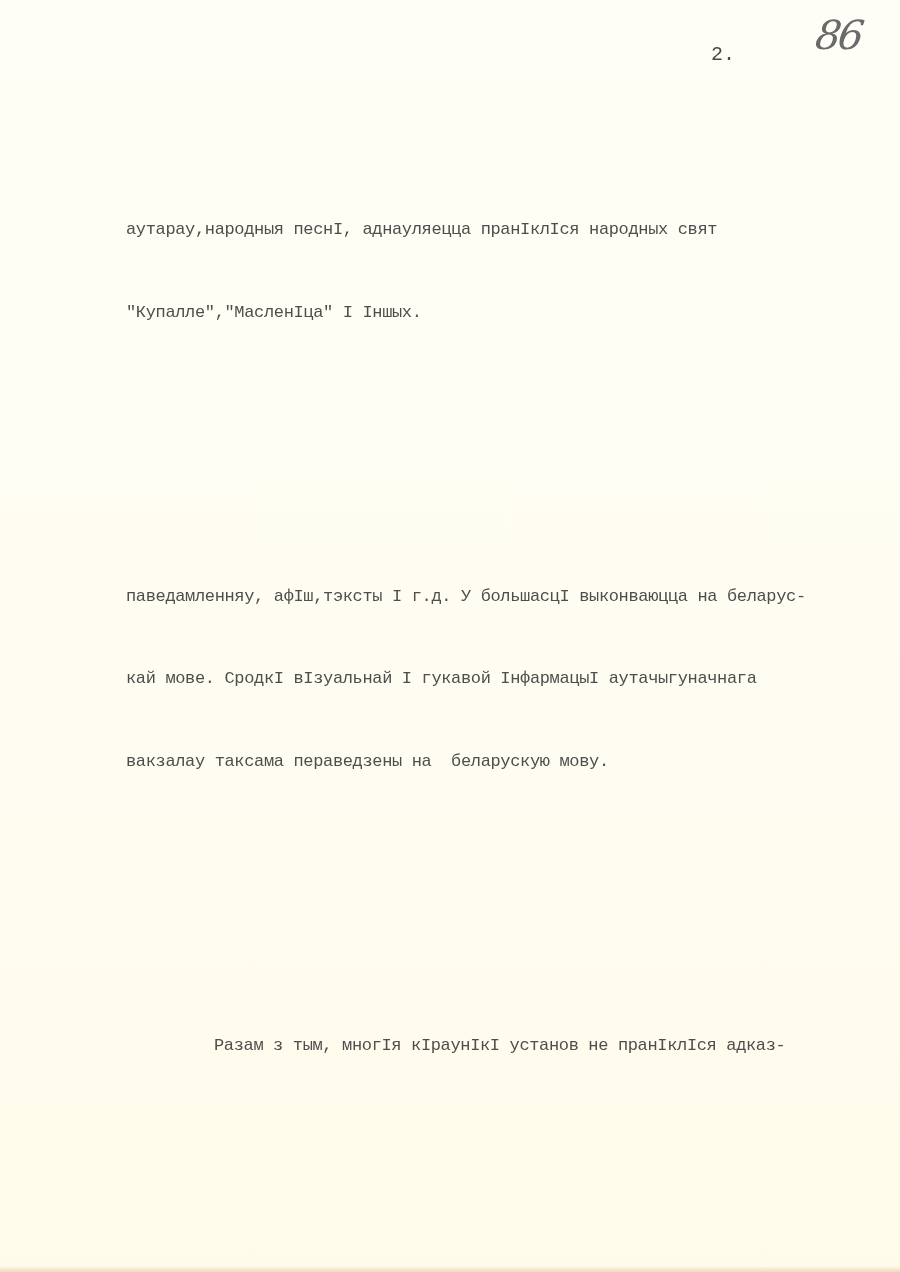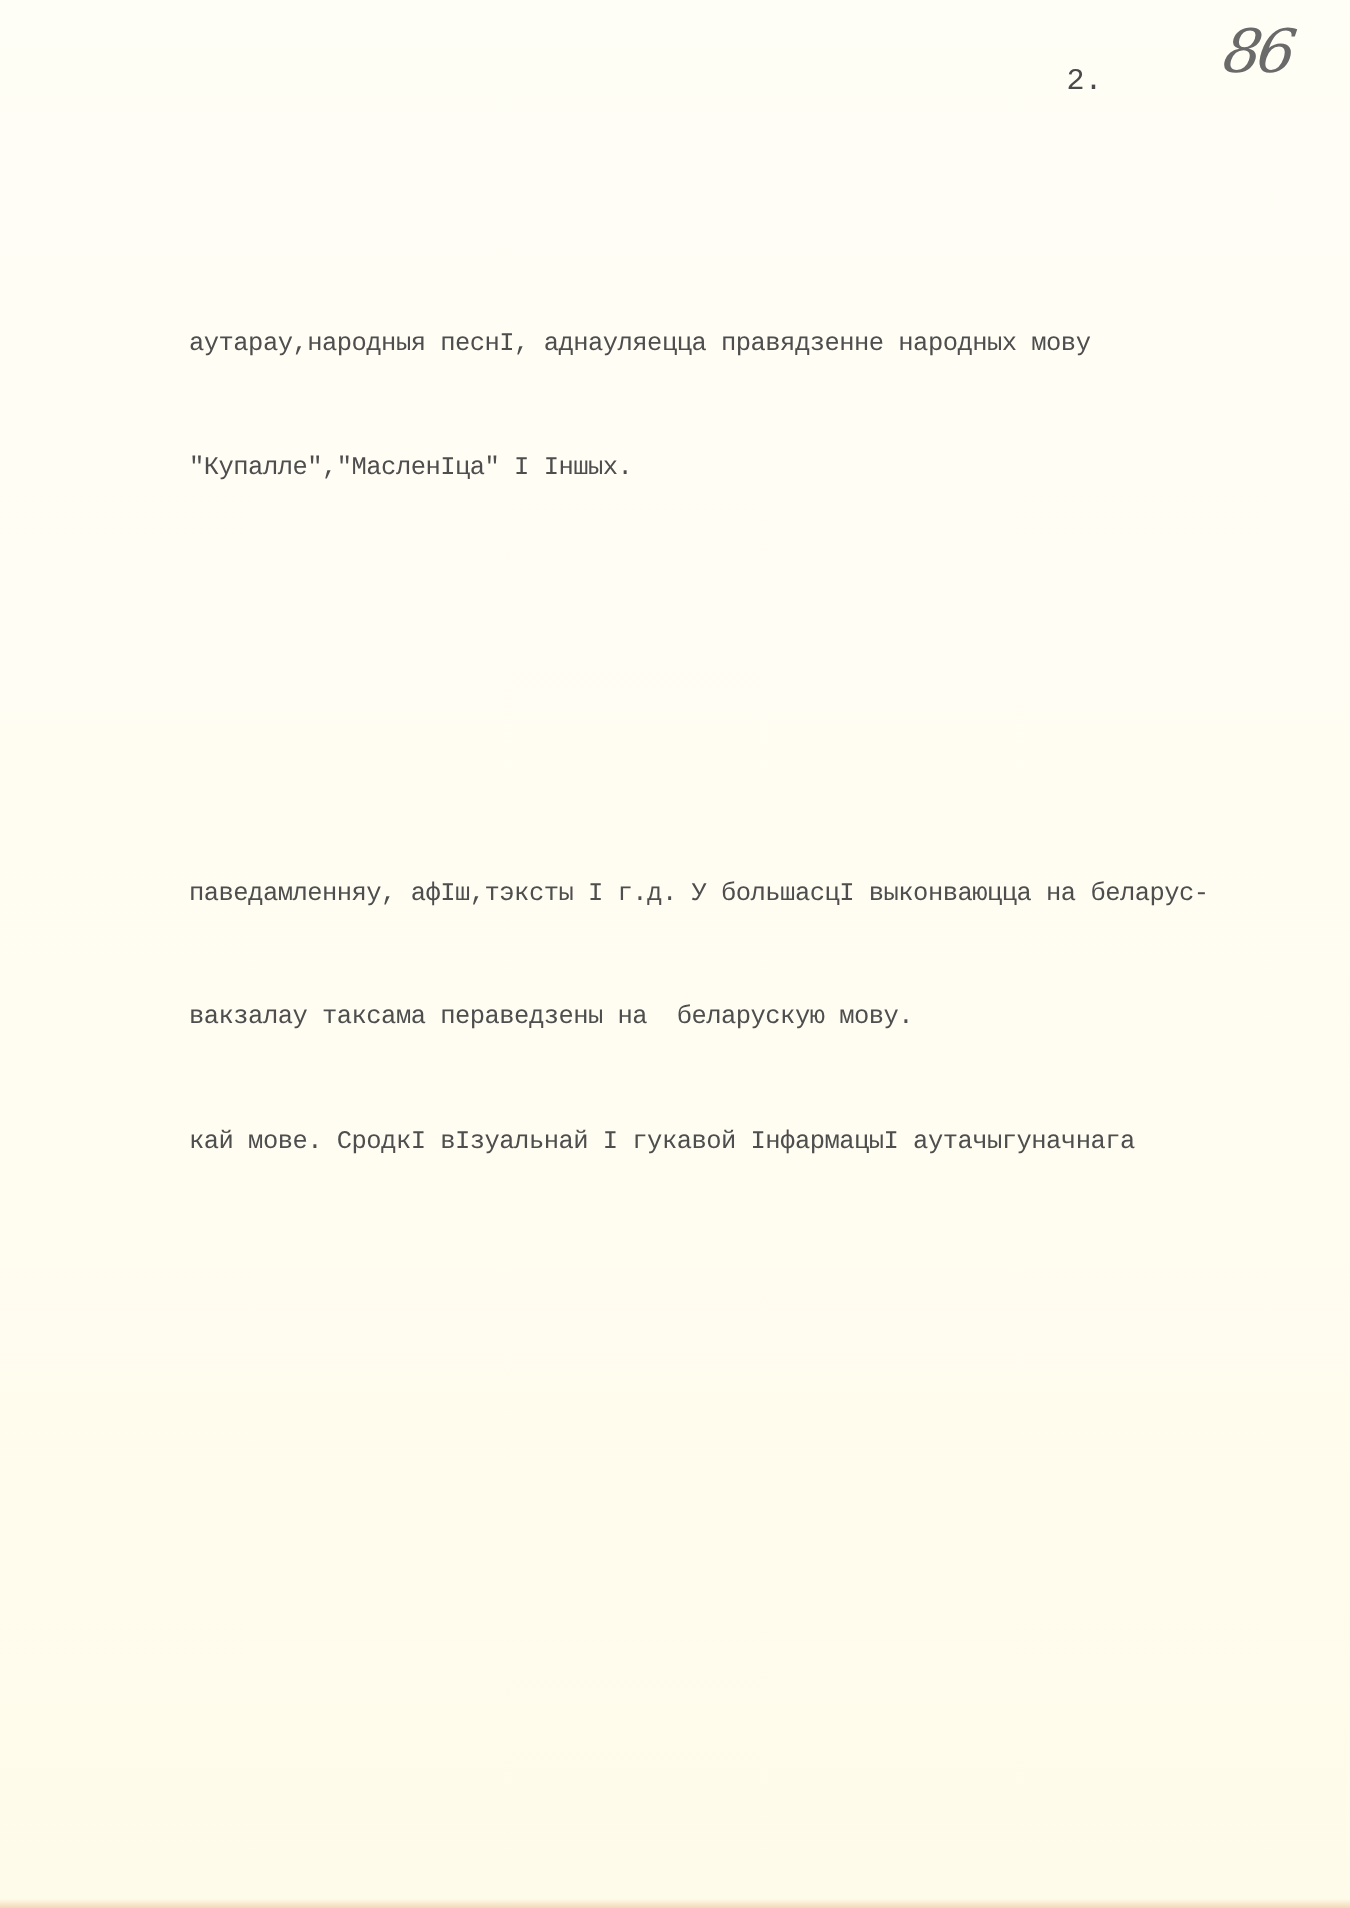--- a/index.html
+++ b/index.html
@@ -43,33 +43,34 @@
 
 <div class="page">
   <div class="bottom-edge"></div>
 
   <div class="page-number">2.</div>
   <div class="archive-number">86</div>
 
   <div class="text">
     
     <div>
-      <span class="line">аутарау,народныя песнI, аднауляецца правядзенне народных мову</span>
+      <span class="line">аутарау,народныя песнI, аднауляецца пранIклIся народных свят</span>
       <span class="line">"Купалле","МасленIца" I Iншых.</span>
     </div>
     <div class="gap-s"></div>
     
     <div>
       <span class="line">паведамленняу, афIш,тэксты I г.д. У большасцI выконваюцца на беларус-</span>
+      <span class="line">кай мове. СродкI вIзуальнай I гукавой IнфармацыI аутачыгуначнага</span>
       <span class="line">вакзалау таксама пераведзены на  беларускую мову.</span>
-      <span class="line">кай мове. СродкI вIзуальнай I гукавой IнфармацыI аутачыгуначнага</span>
     </div>
     <div class="gap-s"></div>
     
     <div>
+      <span class="line indent">Разам з тым, многIя кIраунIкI установ не пранIклIся адказ-</span>
       
       
       
     </div>
     
     
     
     
     
     

